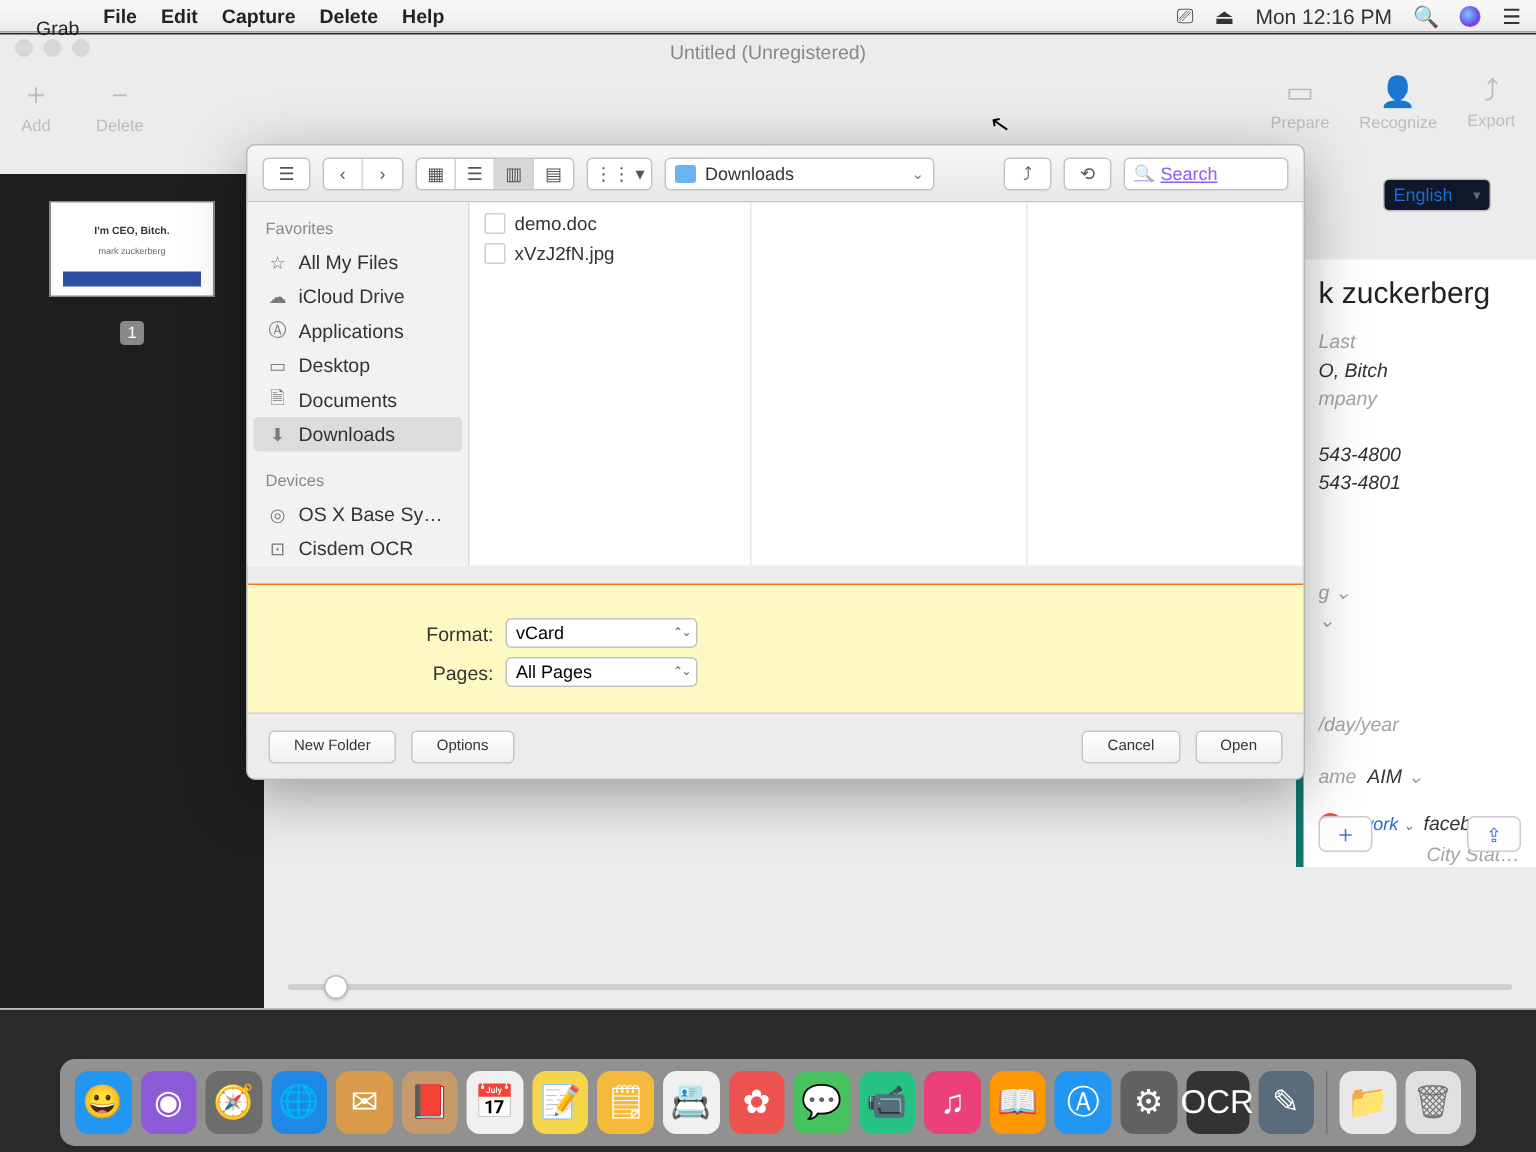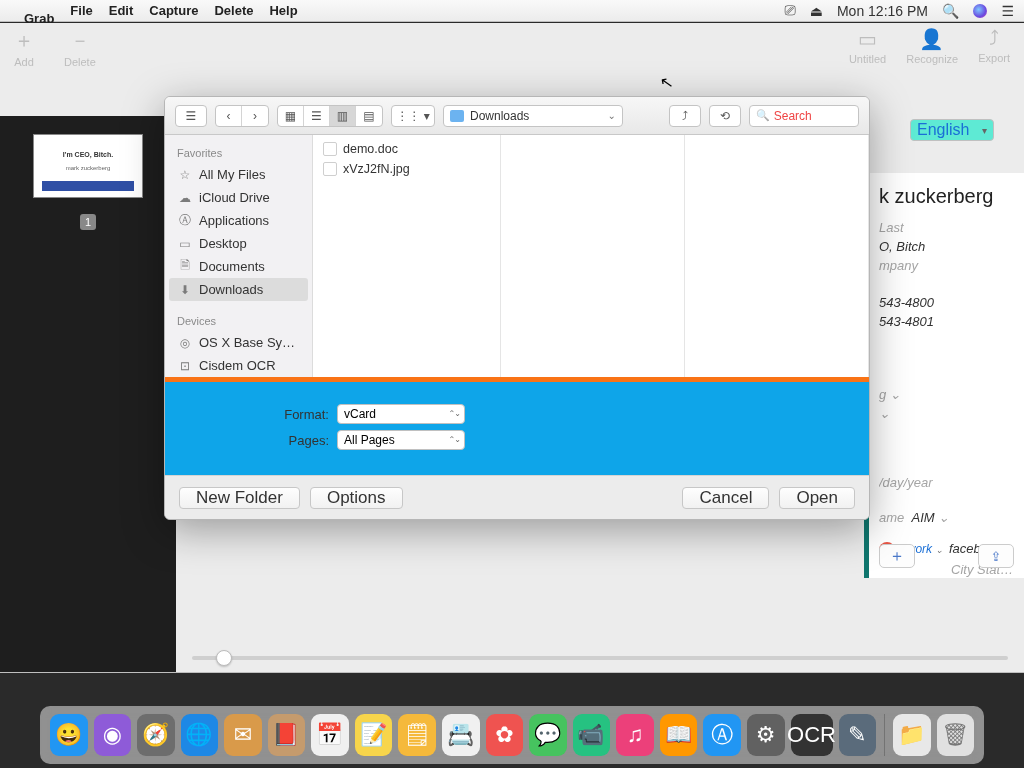--- a/index.html
+++ b/index.html
@@ -2,36 +2,36 @@
 <html><head>
 <meta charset="utf-8">
 <style>
 * { box-sizing: border-box; margin: 0; padding: 0; font-family: -apple-system, "Helvetica Neue", Arial, sans-serif; }
 body { width: 1024px; height: 768px; overflow: hidden; background: #2a2a2a; position: relative; }
 
 
 .menubar { position: absolute; top: 0; left: 0; right: 0; height: 22px; background: linear-gradient(#f9f9f9,#ececec); display: flex; align-items: center; padding: 0 10px; font-size: 13px; color: #222; border-bottom: 1px solid #bfbfbf; z-index: 100; }
 .menubar .apple { font-size: 15px; margin-right: 14px; }
 .menubar .mitem { margin-right: 16px; cursor: default; font-weight: bold; }
-.menubar .mitem.bold { font-weight: 700; margin-top: 15px; }
+.menubar .mitem.bold { font-weight: 400; margin-top: 15px; }
 .menubar .spacer { flex: 1; }
 .menubar .right { display: flex; align-items: center; gap: 14px; }
 .menubar .icon { font-size: 14px; color: #333; }
 .siri-dot { width:14px; height:14px; border-radius:50%; background: radial-gradient(circle at 40% 40%, #7ec8ff, #6a4ae0 60%, #d84bb0); display:inline-block; }
 
 
 .appwin { position: absolute; top: 23px; left: 0; right: 0; height: 650px; background: #ececec; border-bottom: 1px solid #bfbfbf; }
 .titlebar { height: 22px; display:flex; align-items:center; justify-content:center; font-size:13px; color:#888; position:relative; }
 .traffic { position:absolute; left:10px; top:3px; display:flex; gap:7px; }
 .traffic span { width:12px;height:12px;border-radius:50%; background:#d8d8d8; display:inline-block; }
 .toolbar-top { height: 48px; display:flex; align-items:center; padding: 0 14px; gap: 30px; position: relative; }
 .tbtn { display:flex; flex-direction:column; align-items:center; font-size:11px; color:#bdbdbd; gap:2px; }
 .tbtn .glyph { font-size:20px; color:#bdbdbd; }
 .toolbar-top .right-btns { position:absolute; right:14px; top:4px; display:flex; gap:20px; }
-.lang-select { position:absolute; right:30px; top:96px; width:84px; height:22px; border:1px solid #c0c0c0; border-radius:4px; background:#5eead4; font-size:16px; color:#1a6fd6; display:flex; align-items:center; padding:0 6px; z-index:20; }
+.lang-select { position:absolute; right:30px; top:96px; width:72px; height:22px; border:1px solid #c0c0c0; border-radius:4px; background:#0f172a; font-size:12px; color:#1a6fd6; display:flex; align-items:center; padding:0 6px; z-index:20; }
 .lang-select::after { content:"▾"; position:absolute; right:6px; color:#666; font-size:10px; }
 
 
 .darkside { position:absolute; top:93px; left:0; width:176px; bottom:0; background:#1e1e1e; }
 .thumb { margin:18px auto 0; width:110px; height:64px; background:#fff; border:1px solid #888; position:relative; }
 .thumb .stripe { position:absolute; left:8px; right:8px; bottom:6px; height:10px; background:#2f4fa5; }
 .thumb .tline { position:absolute; left:20px; right:20px; top:16px; font-size:7px; color:#333; text-align:center; font-weight:600; }
 .thumb .tline2 { position:absolute; left:20px; right:20px; top:30px; font-size:6px; color:#666; text-align:center; }
 .pagebadge { width:16px; height:16px; background:#888; color:#fff; font-size:11px; border-radius:3px; display:flex; align-items:center; justify-content:center; margin:16px auto 0; }
 
@@ -51,42 +51,42 @@
 .dialog { position:absolute; top:96px; left:164px; width:706px; height:424px; background:#ececec; border:1px solid #b6b6b6; border-radius:6px; box-shadow: 0 10px 40px rgba(0,0,0,0.35); z-index:50; overflow:hidden; }
 .dlg-toolbar { height:38px; background:linear-gradient(#f7f7f7,#e8e8e8); border-bottom:1px solid #c8c8c8; display:flex; align-items:center; padding:0 10px; gap:8px; }
 .seg { display:flex; border:1px solid #c4c4c4; border-radius:4px; overflow:hidden; background:#fff; height:22px; }
 .seg span { width:26px; display:flex; align-items:center; justify-content:center; font-size:12px; color:#555; border-right:1px solid #d4d4d4; }
 .seg span:last-child { border-right:none; }
 .seg span.active { background:#d7d7d7; }
 .loc-drop { flex:0 0 180px; height:22px; border:1px solid #c4c4c4; border-radius:4px; background:#fff; display:flex; align-items:center; padding:0 6px; font-size:12px; color:#333; position:relative; }
 .loc-drop .foldericon { width:14px;height:12px; background:#6cb3f0; border-radius:2px; margin-right:6px; display:inline-block; }
 .loc-drop::after { content:"⌄"; position:absolute; right:6px; color:#777; font-size:10px; }
 .iconbtn { width:32px; height:22px; border:1px solid #c4c4c4; border-radius:4px; background:#fff; display:flex; align-items:center; justify-content:center; font-size:12px; color:#555; }
-.searchbox { flex:1; height:22px; border:1px solid #c4c4c4; border-radius:4px; background:#fff; display:flex; align-items:center; padding:0 6px; color:#ef4444; font-size:12px; }
+.searchbox { flex:1; height:22px; border:1px solid #c4c4c4; border-radius:4px; background:#fff; display:flex; align-items:center; padding:0 6px; color:#8b5cf6; font-size:12px;text-decoration:underline; }
 .searchbox::before { content:"🔍"; font-size:11px; margin-right:4px; opacity:.5; }
 
 .dlg-body { position:absolute; top:38px; left:0; right:0; bottom:142px; background:#fff; display:flex; }
 .dlg-side { width:148px; background:#f2f1f3; border-right:1px solid #dcdcdc; padding:8px 0; font-size:13px; overflow:hidden; }
 .dlg-side .hdr { color:#8a8a8a; font-size:11px; padding:4px 12px; }
 .dlg-side .item { padding:4px 12px; display:flex; align-items:center; gap:6px; color:#333; }
 .dlg-side .item.sel { background:#dcdcdc; border-radius:3px; margin:0 4px; padding-left:8px; }
 .dlg-side .ic { width:16px; height:14px; display:inline-flex; align-items:center; justify-content:center; color:#7b7b7b; font-size:12px; }
 .filelist { flex:0 0 188px; border-right:1px solid #e5e5e5; padding:4px 0; font-size:12.5px; }
 .filelist .frow { padding:3px 10px; display:flex; align-items:flex-end; gap:6px; color:#333; }
 .filelist .fic { width:14px; height:14px; border:1px solid #cfcfcf; border-radius:2px; display:inline-block; background:#fff; }
 .col2, .col3 { flex:1; border-right:1px solid #e5e5e5; }
 
-.dlg-options { position:absolute; left:0; right:0; bottom:44px; height:98px; background:#0ea5e9; border-top:5px solid #f97316; padding:16px 24px; }
+.dlg-options { position:absolute; left:0; right:0; bottom:32px; height:98px; background:#fef9c3; border-top:1px solid #f97316; padding:16px 24px; }
 .optrow { display:flex; align-items:center; margin:6px 0; }
 .optrow label { width:140px; text-align:right; font-size:13px; color:#333; margin-right:8px; }
 .optrow .sel { width:128px; height:20px; border:1px solid #c0c0c0; border-radius:4px; background:#fff; font-size:12px; padding:0 6px; display:flex; align-items:center; position:relative; }
 .optrow .sel::after { content:"⌃⌄"; position:absolute; right:4px; font-size:8px; color:#666; letter-spacing:-1px; line-height:6px; }
 
 .dlg-buttons { position:absolute; left:0; right:0; bottom:0; height:44px; background:#ececec; border-top:1px solid #d4d4d4; display:flex; align-items:center; padding:0 14px; gap:10px; }
-.dlg-buttons .btn { height:22px; padding:0 16px; border:1px solid #c7c7c7; border-radius:4px; background:linear-gradient(#fefefe,#f1f1f1); font-size:17px; color:#333; display:flex; align-items:center; }
+.dlg-buttons .btn { height:22px; padding:0 16px; border:1px solid #c7c7c7; border-radius:4px; background:linear-gradient(#fefefe,#f1f1f1); font-size:10px; color:#333; display:flex; align-items:center; }
 .dlg-buttons .gap { flex:1; }
 
 
 .zoombar { position:absolute; left:192px; right:16px; bottom:0; height:28px; background:#ececec; display:flex; align-items:center; }
 .zoombar .track { flex:1; height:4px; background:#cfcfcf; border-radius:2px; position:relative; }
 .zoombar .knob { position:absolute; left:3%; top:-6px; width:16px; height:16px; border-radius:50%; background:#fff; border:1px solid #bcbcbc; box-shadow:0 1px 2px rgba(0,0,0,.2); }
 
 
 .dock { position:absolute; left:40px; right:40px; bottom:4px; height:58px; background:rgba(230,230,230,.55); border-radius:10px; display:flex; align-items:center; justify-content:center; gap:6px; padding:0 10px; backdrop-filter:blur(6px); }
 .dock .dicon { width:42px; height:42px; border-radius:9px; display:flex; align-items:center; justify-content:center; font-size:22px; color:#fff; }
@@ -111,33 +111,41 @@
     <span class="icon">⎚</span>
     <span class="icon">⏏</span>
     <span class="icon">Mon 12:16 PM</span>
     <span class="icon">🔍</span>
     <span class="siri-dot"></span>
     <span class="icon">☰</span>
   </div>
 </div>
 
 <div class="appwin">
+  <div class="titlebar">
+    <div class="traffic">
+        <span></span>
+        <span></span>
+        <span></span>
+      </div>
+    <span>Untitled (Unregistered)</span>
+  </div>
   <div class="toolbar-top">
     <div class="tbtn">
         <span class="glyph">＋</span>
         <span>Add</span>
       </div>
     <div class="tbtn">
         <span class="glyph">－</span>
         <span>Delete</span>
       </div>
     <div class="right-btns">
       <div class="tbtn">
           <span class="glyph">▭</span>
-          <span>Untitled</span>
+          <span>Prepare</span>
         </div>
       <div class="tbtn">
           <span class="glyph">👤</span>
           <span>Recognize</span>
         </div>
       <div class="tbtn">
           <span class="glyph">⤴</span>
           <span>Export</span>
         </div>
     </div>

